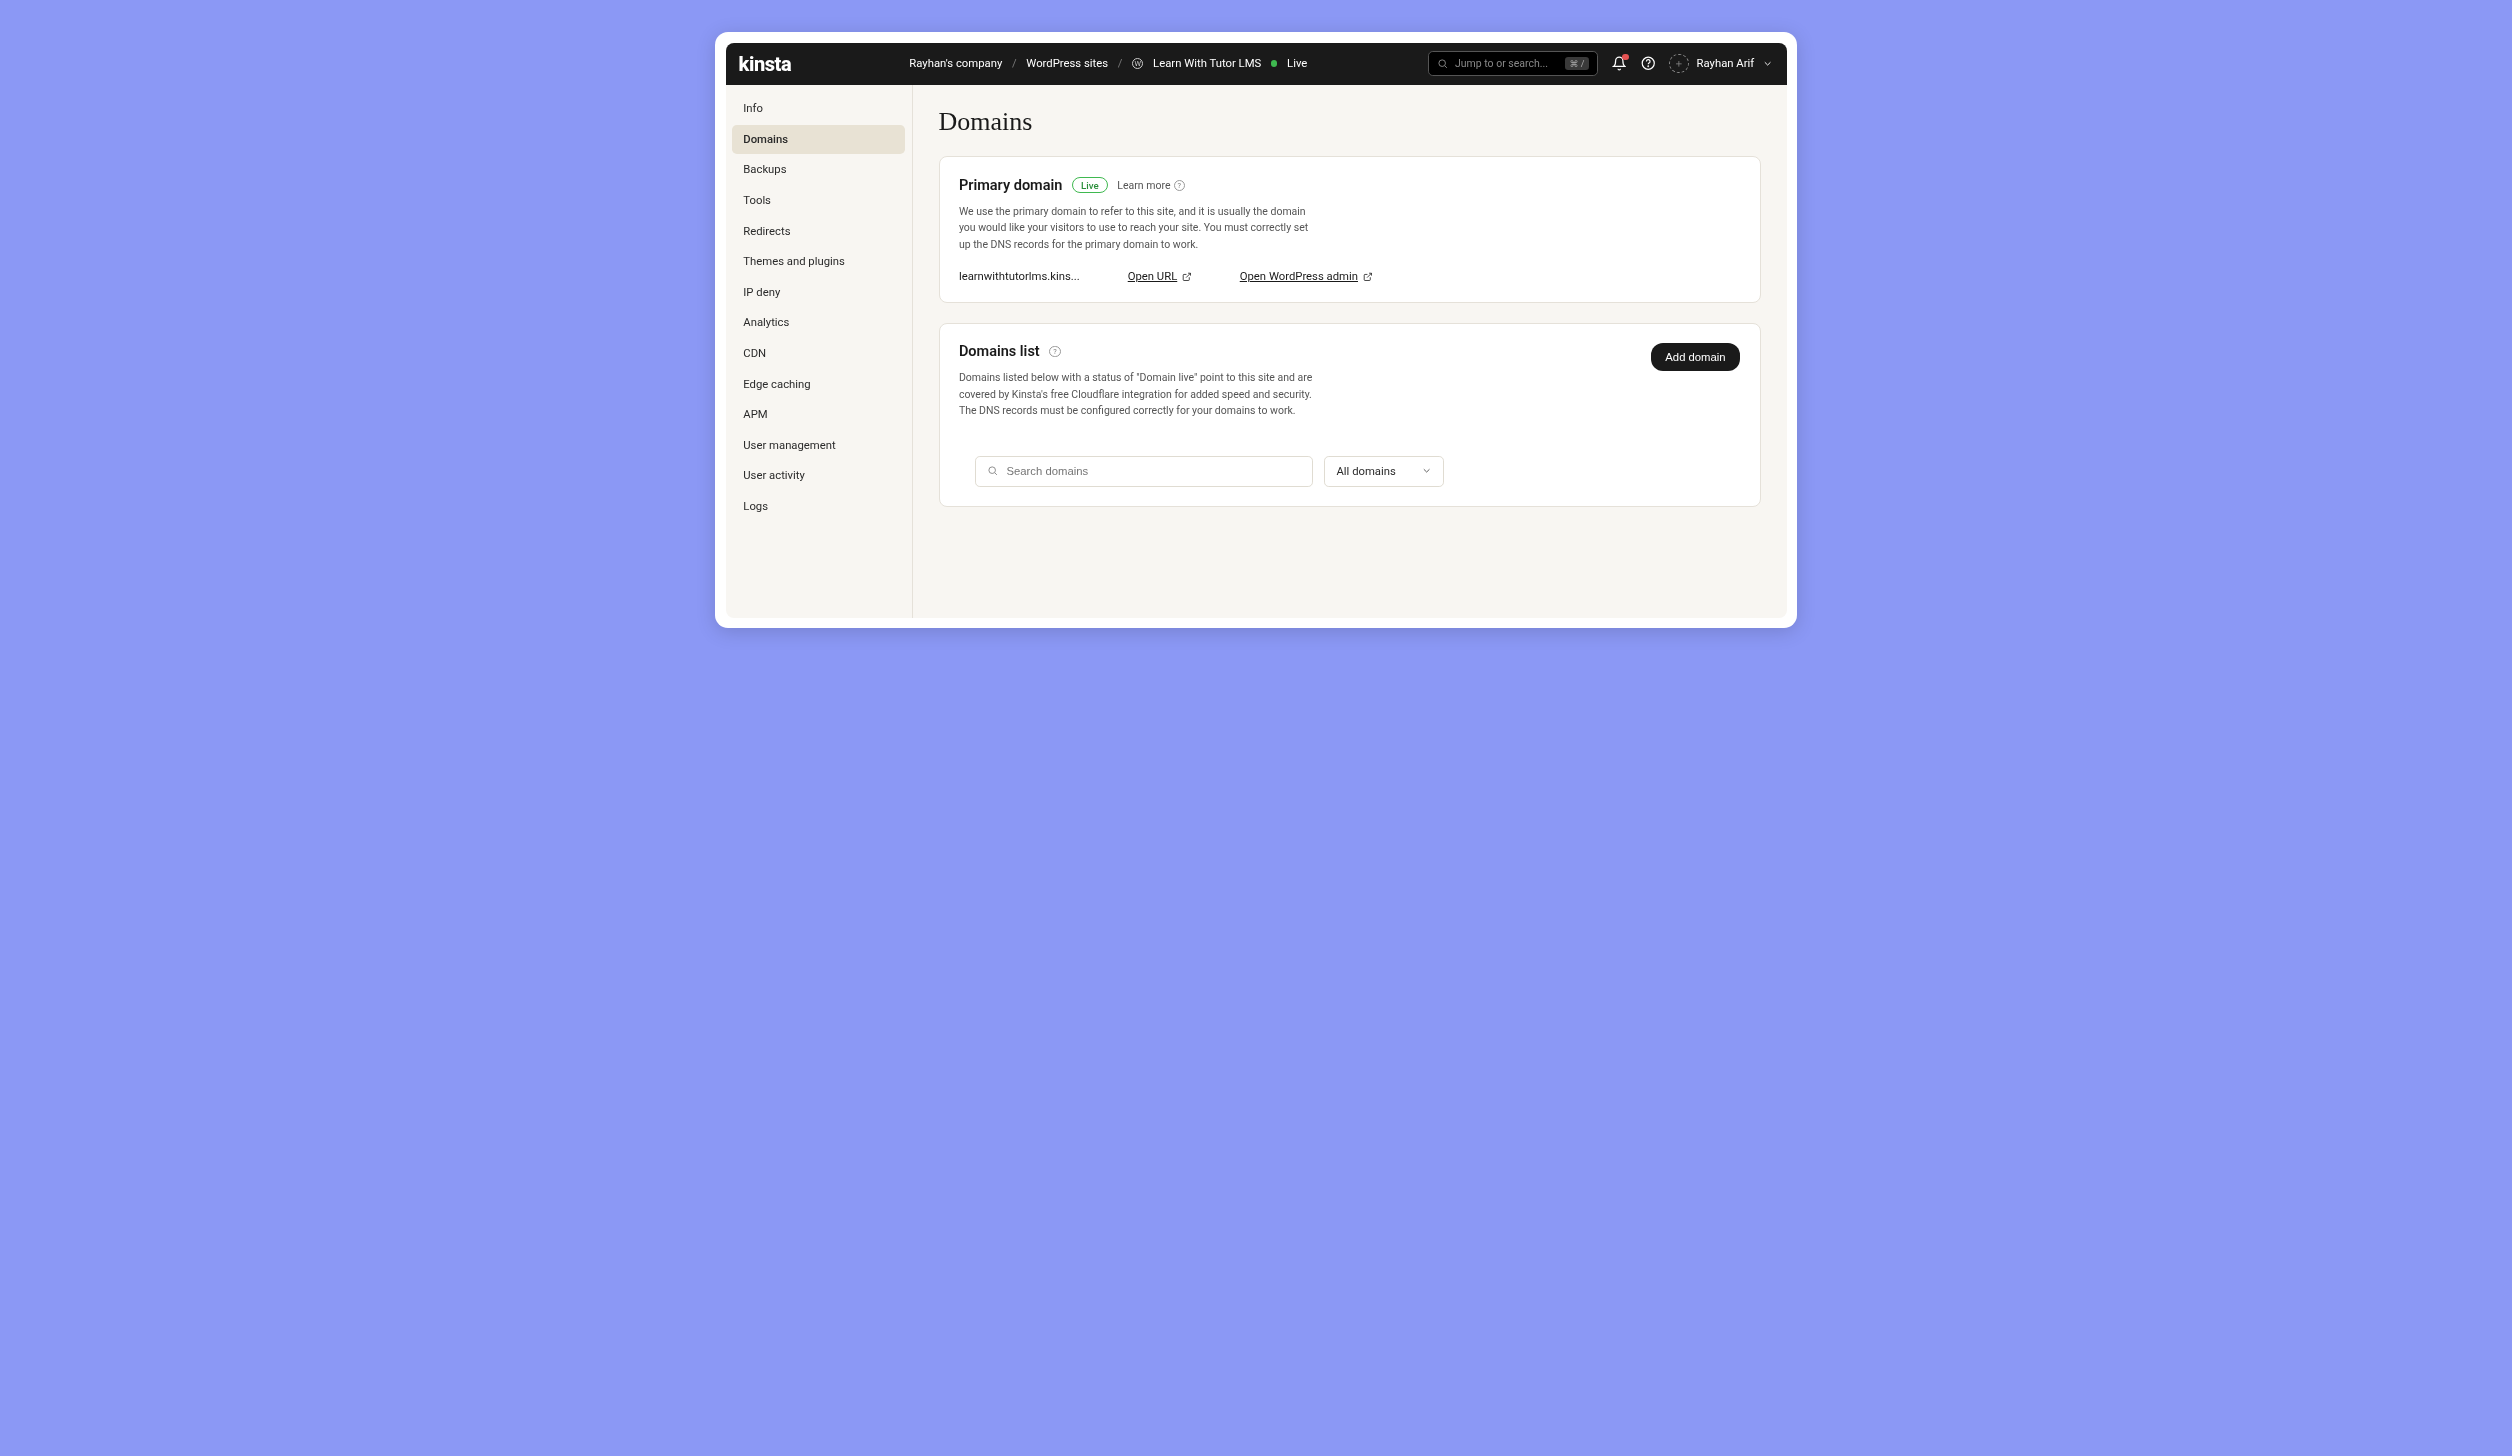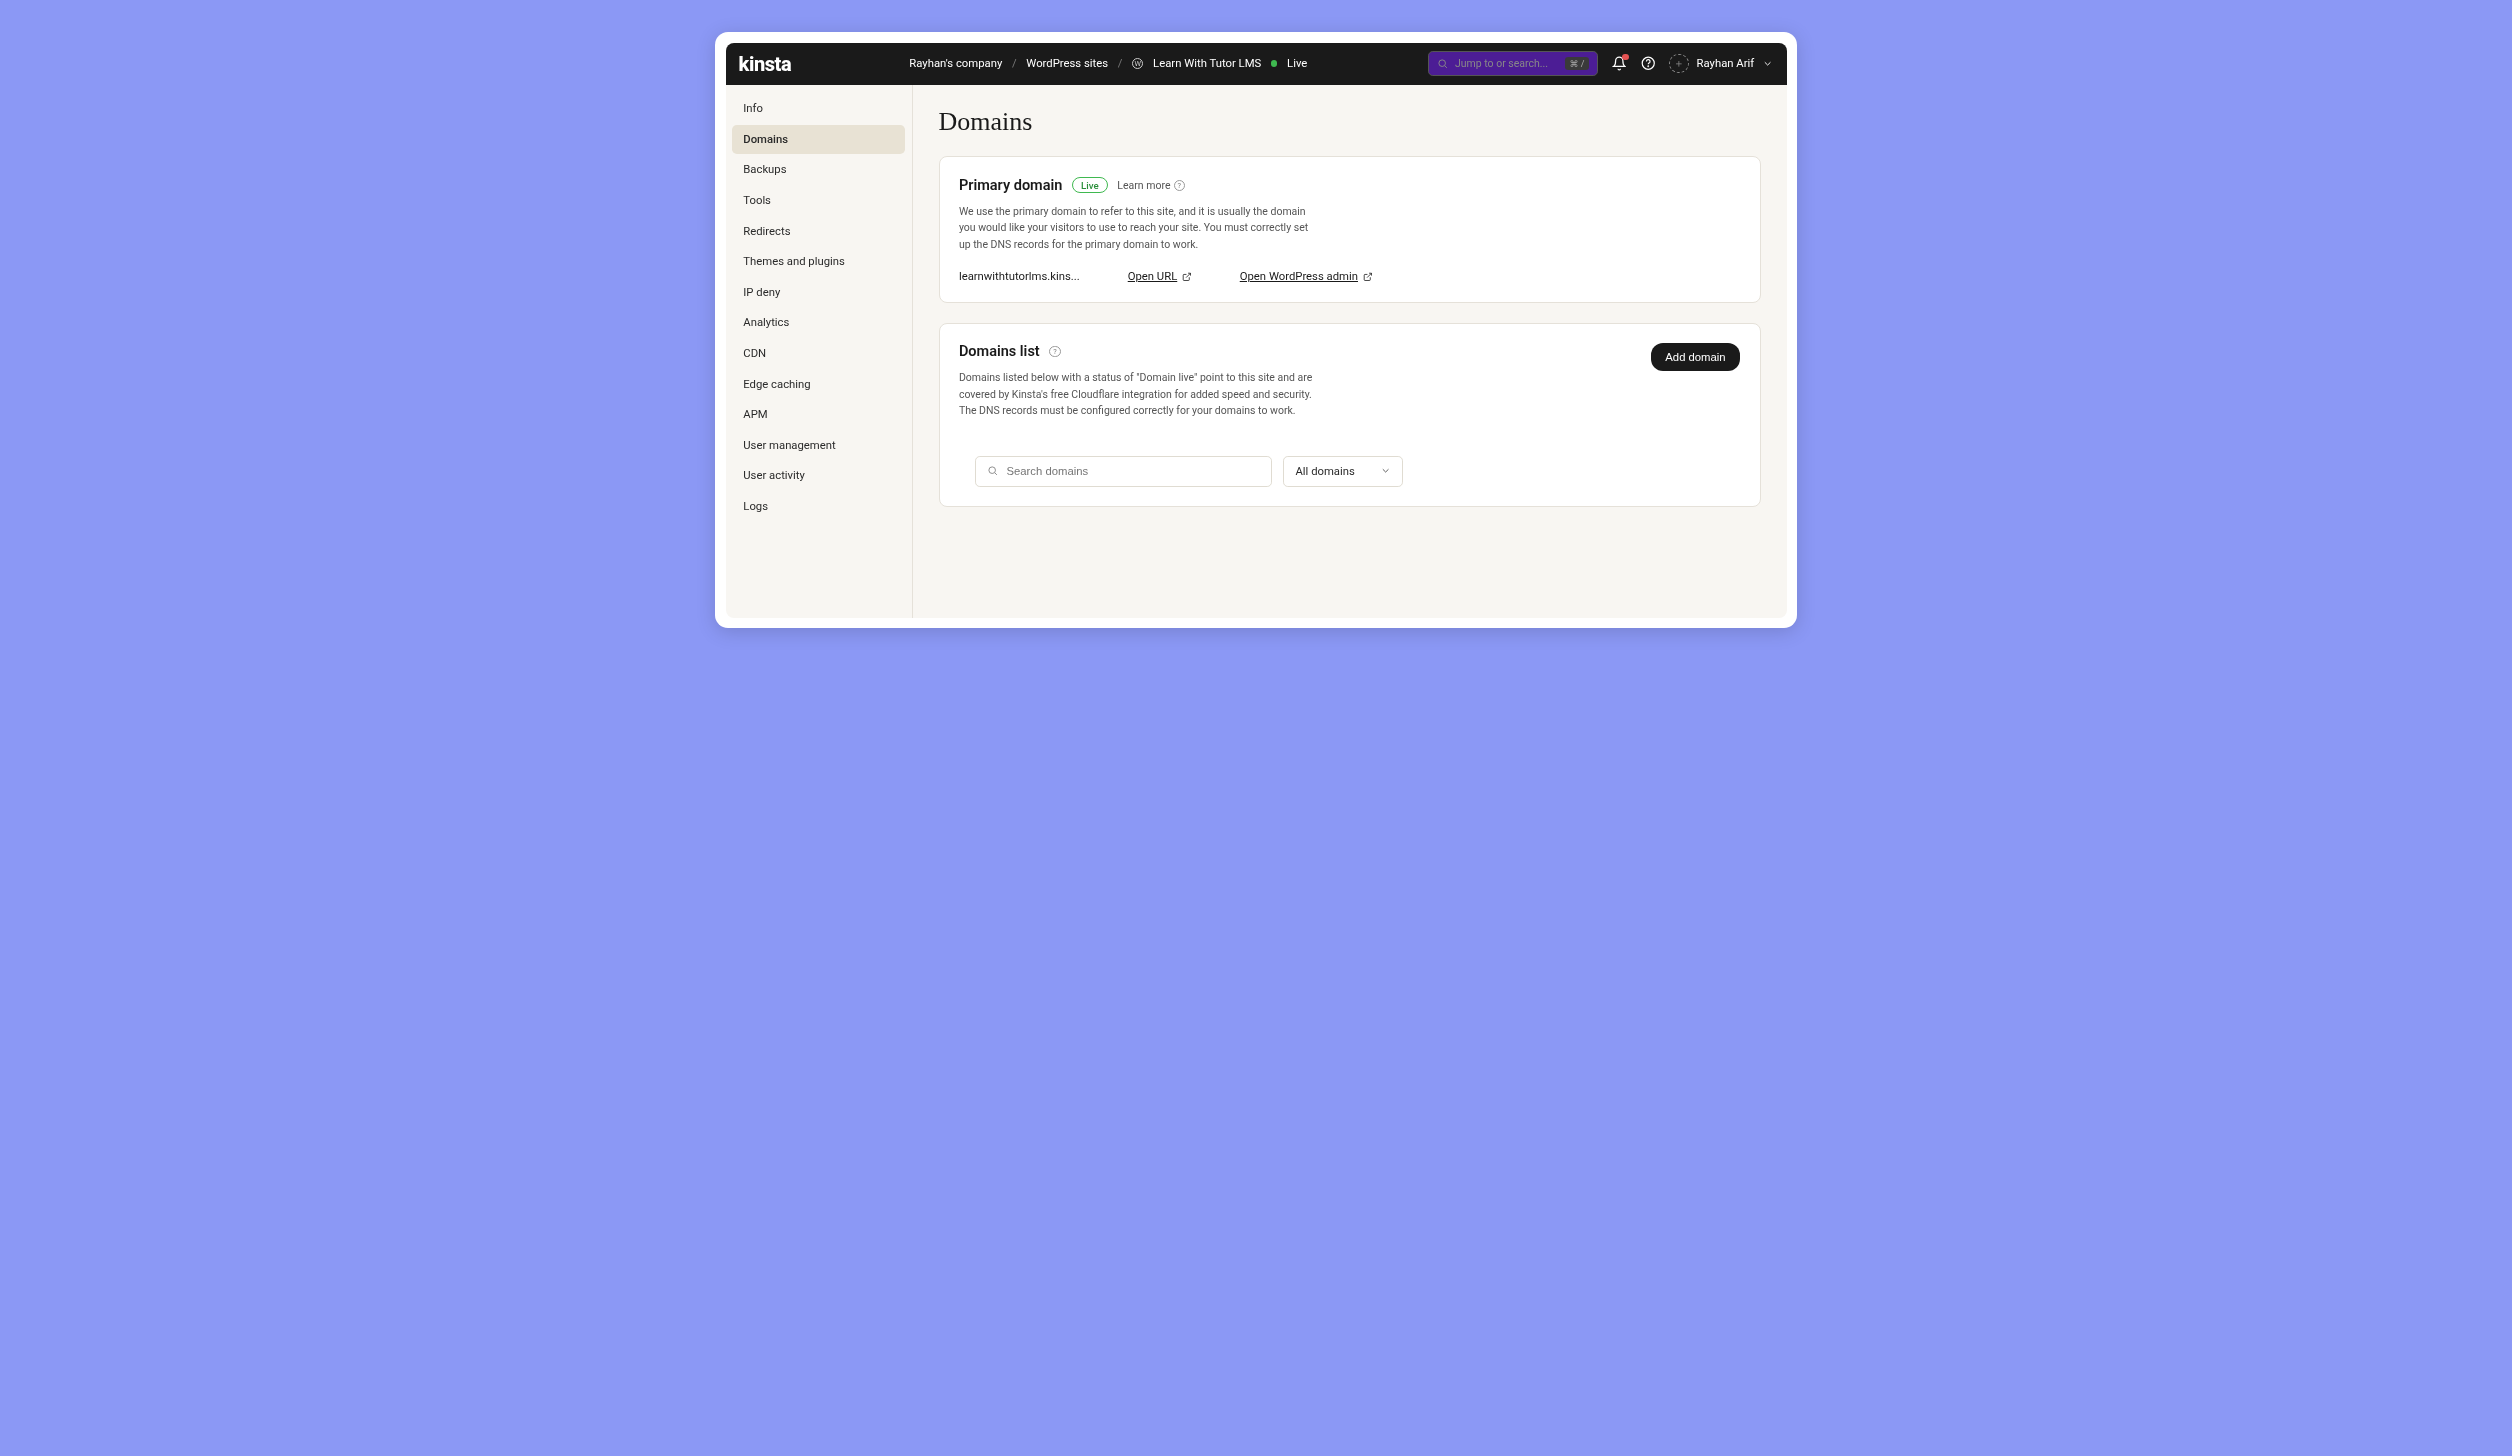--- a/index.html
+++ b/index.html
@@ -63,21 +63,21 @@
 }
 .status-dot {
   width: 6.5px;
   height: 6.5px;
   border-radius: 50%;
   background: #3fb950;
   display: inline-block;
 }
 .spacer { flex: 1; }
 .search-box {
-  background: #4c1d95;
+  background: #000000;
   border: 0.8px solid #555;
   border-radius: 4.8px;
   padding: 4.8px 8px;
   display: flex;
   align-items: center;
   gap: 6.5px;
   width: 170px;
   color: #888;
   font-size: 10.5px;
 }
@@ -269,21 +269,21 @@
   background: #fff;
 }
 .input-group input {
   border: none;
   outline: none;
   font-size: 11.3px;
   background: transparent;
   flex: 1;
 }
 .select-group { width: 120px; justify-content: space-between; cursor: pointer; color: #2a2a2a; }
-.search-group { width: 297px; }
+.search-group { width: 338px; }
 svg { display: block; }
 </style>
 </head>
 <body>
 
 <div class="browser-frame">
 <div class="app">
   <div class="topbar">
     <div class="logo">kinsta</div>
     <div class="breadcrumb">

